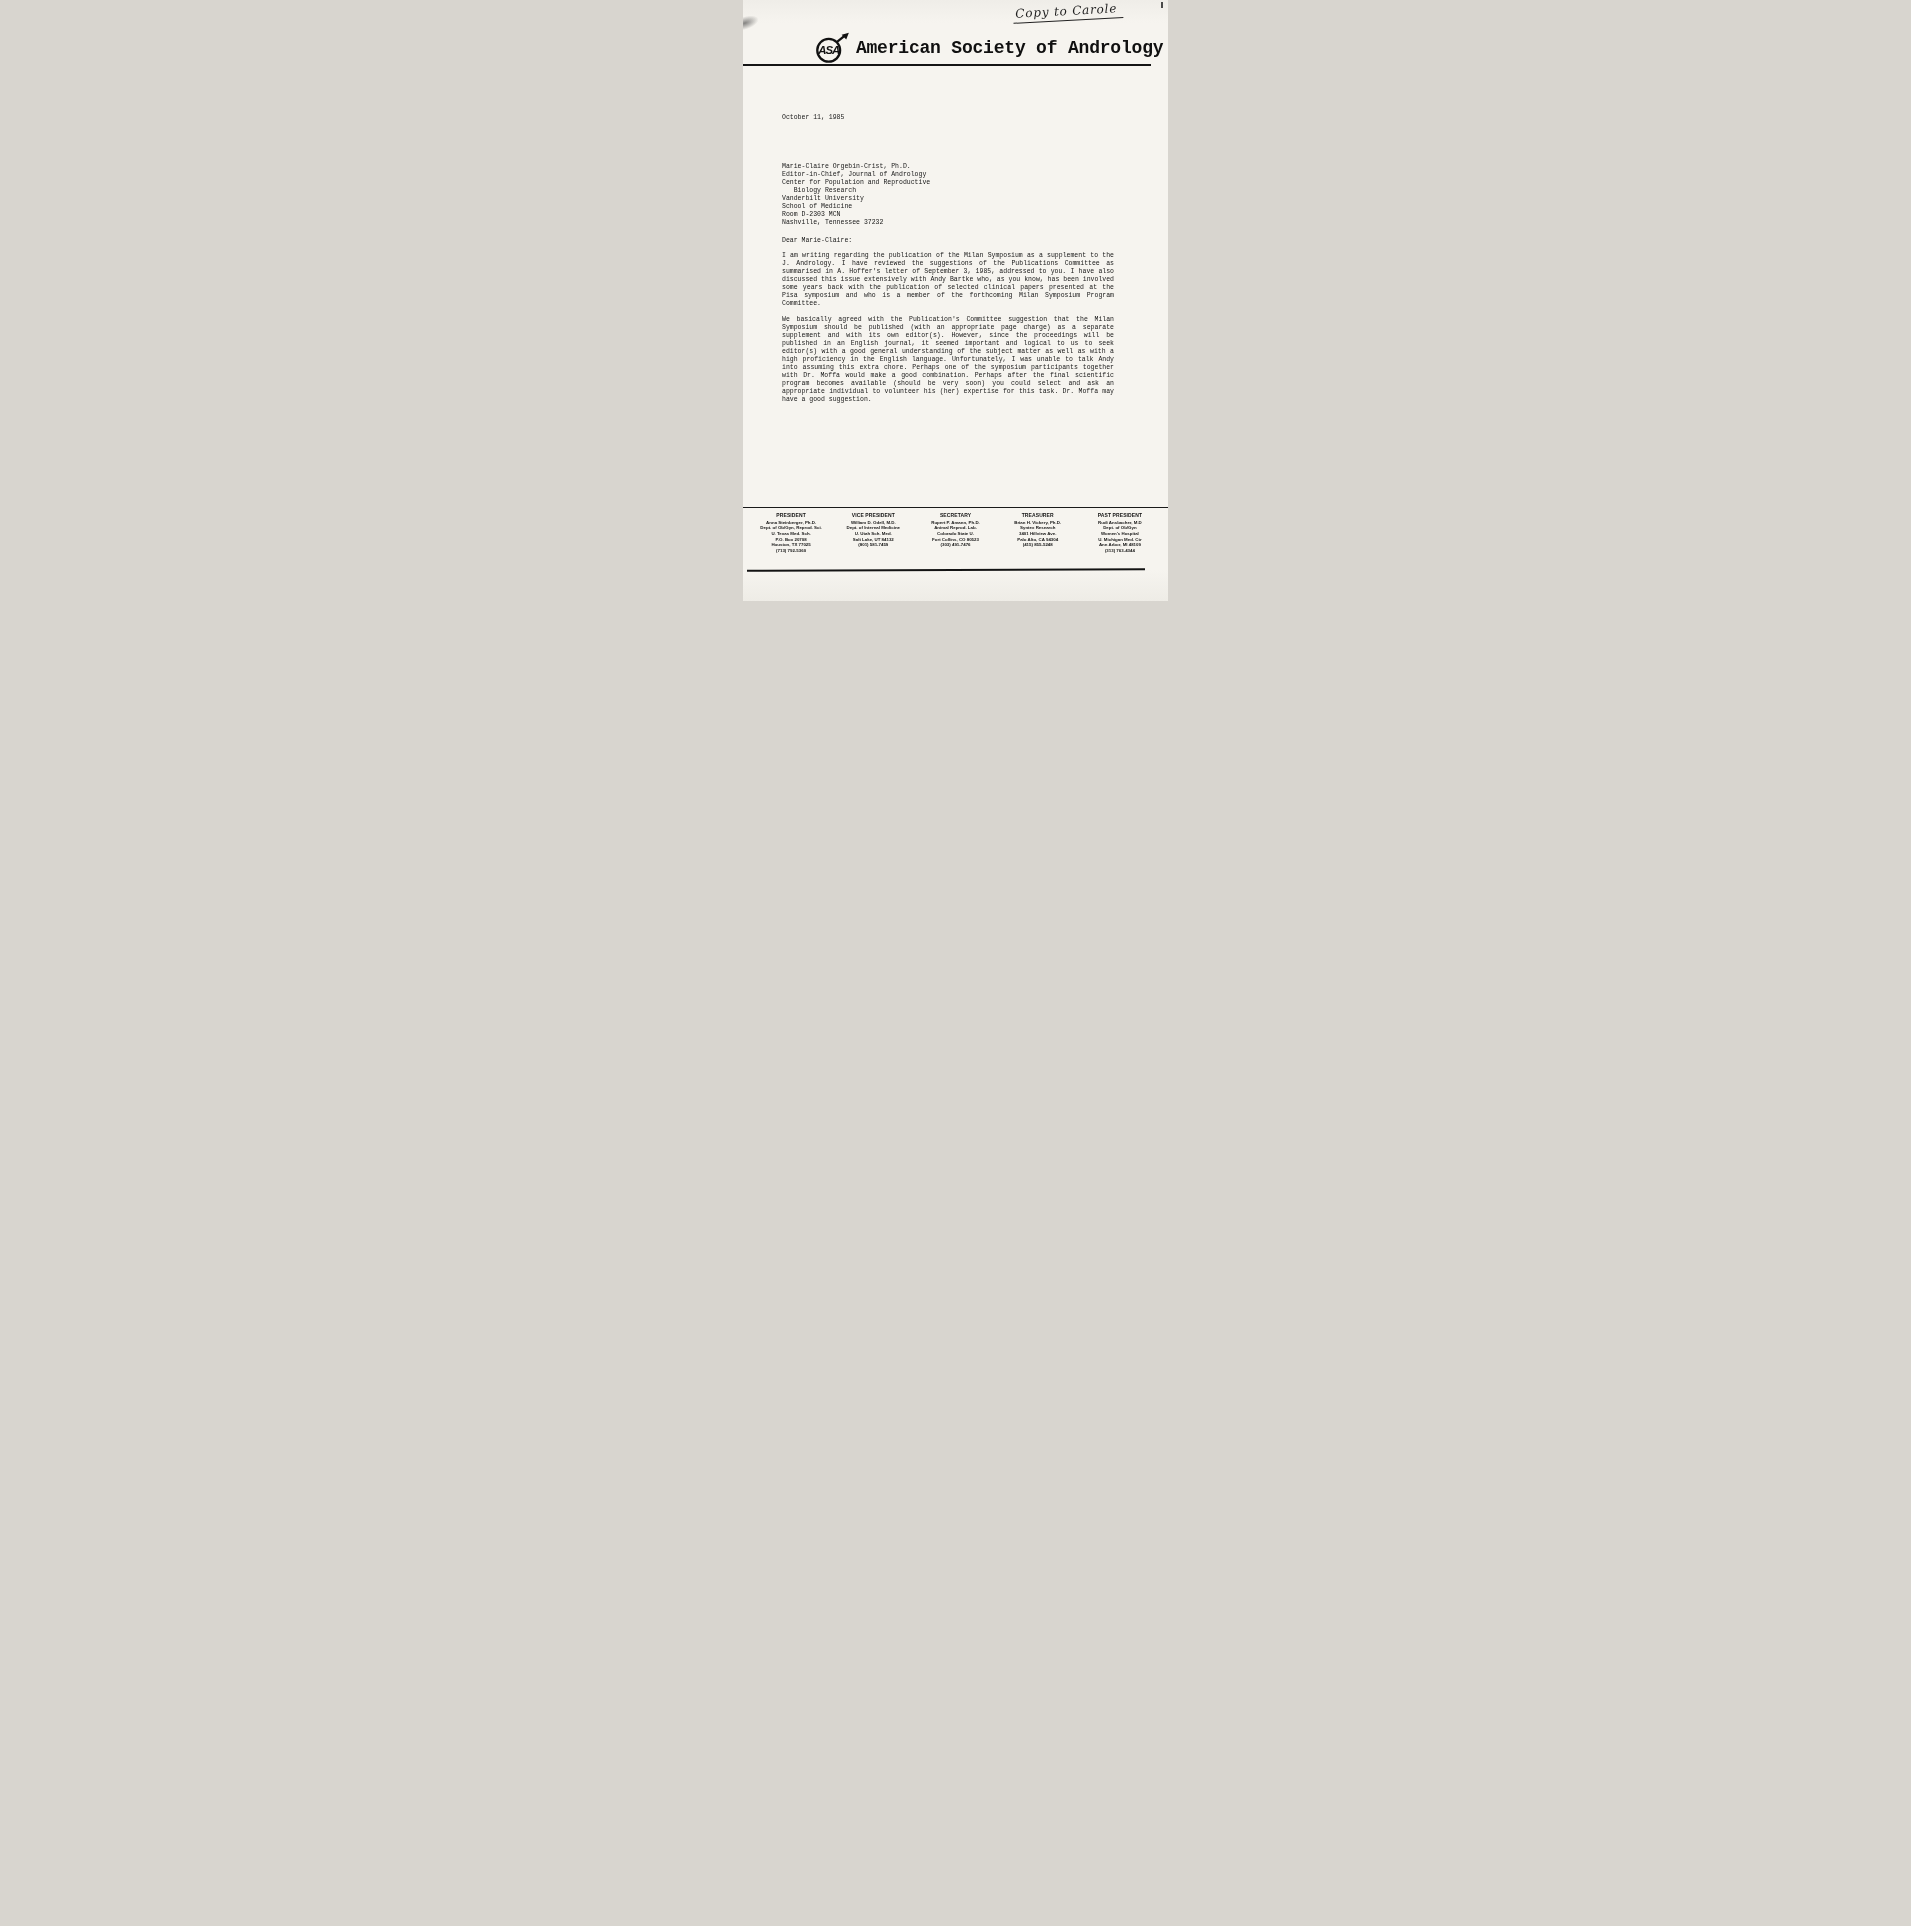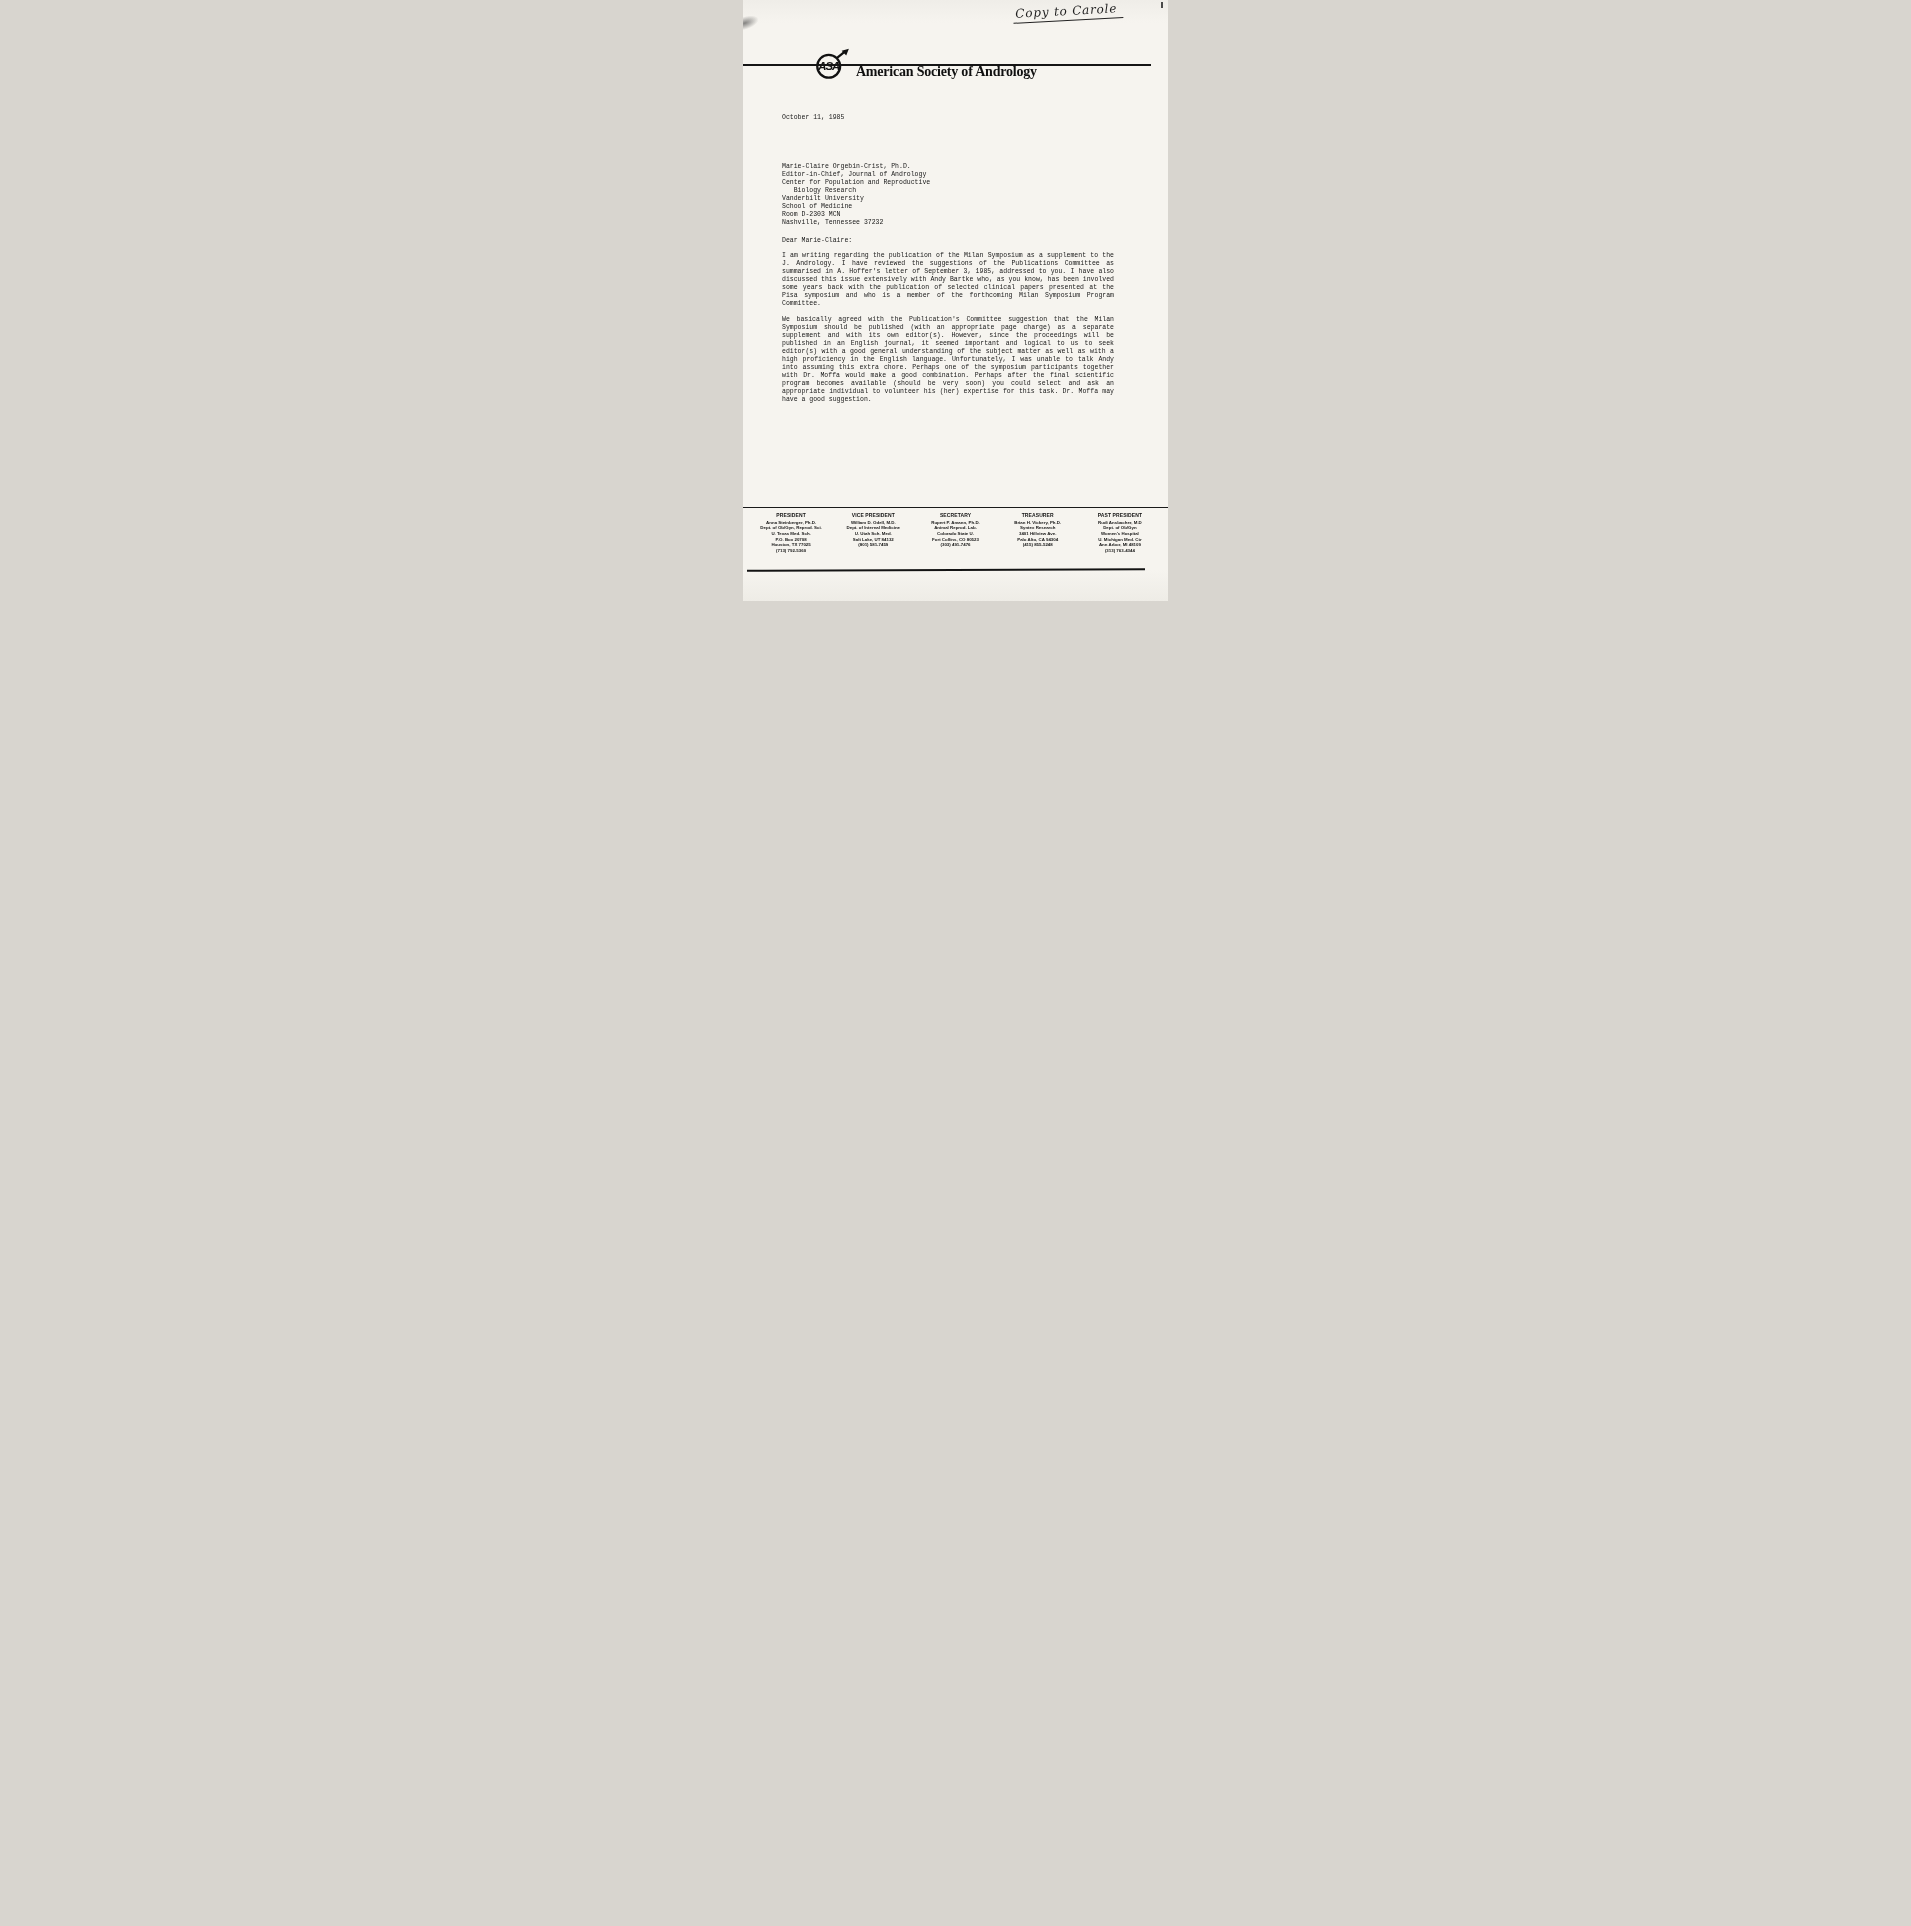--- a/index.html
+++ b/index.html
@@ -44,29 +44,29 @@
     color: #1f1f1f;
     transform: rotate(-3deg);
     padding: 0 5.4px 1.5px 2.3px;
     border-bottom: 1px solid #222;
     letter-spacing: 0.8px;
   }
 
   
   .letterhead {
     position: absolute;
-    top: 48px; left: 70px;
+    top: 32px; left: 70px;
     display: flex;
-    align-items: flex-end;
+    align-items: center;
     gap: 3.9px;
   }
   .letterhead .org-name {
-    font-family: Liberation Serif, serif;
+    font-family: Liberation Mono, monospace;
     font-weight: bold;
-    font-size: 14px;
+    font-size: 18px;
     letter-spacing: -0.2px;
     color: #101010;
     white-space: nowrap;
   }
   .letterhead-rule {
     position: absolute;
     top: 64px; left: 0;
     width: 408px; height: 1.5px;
     background: #151515;
   }

